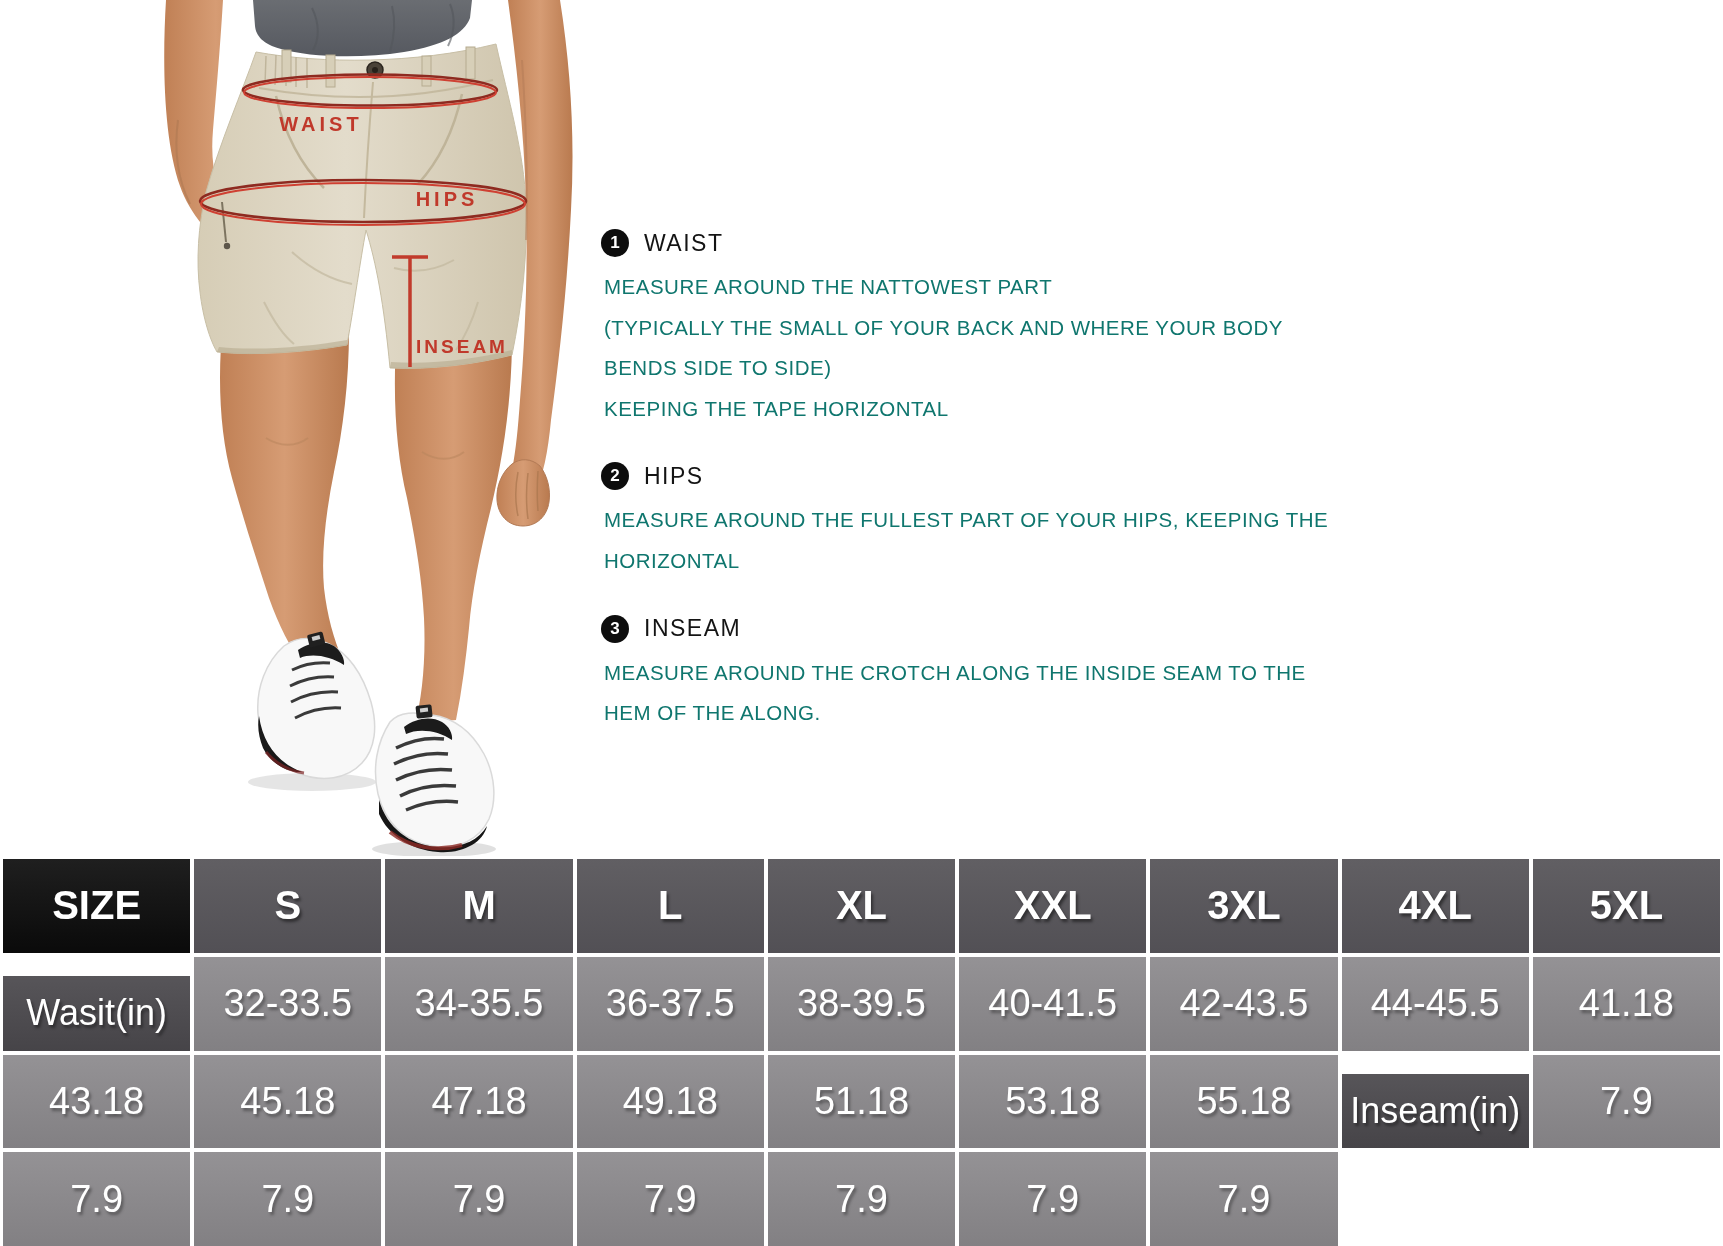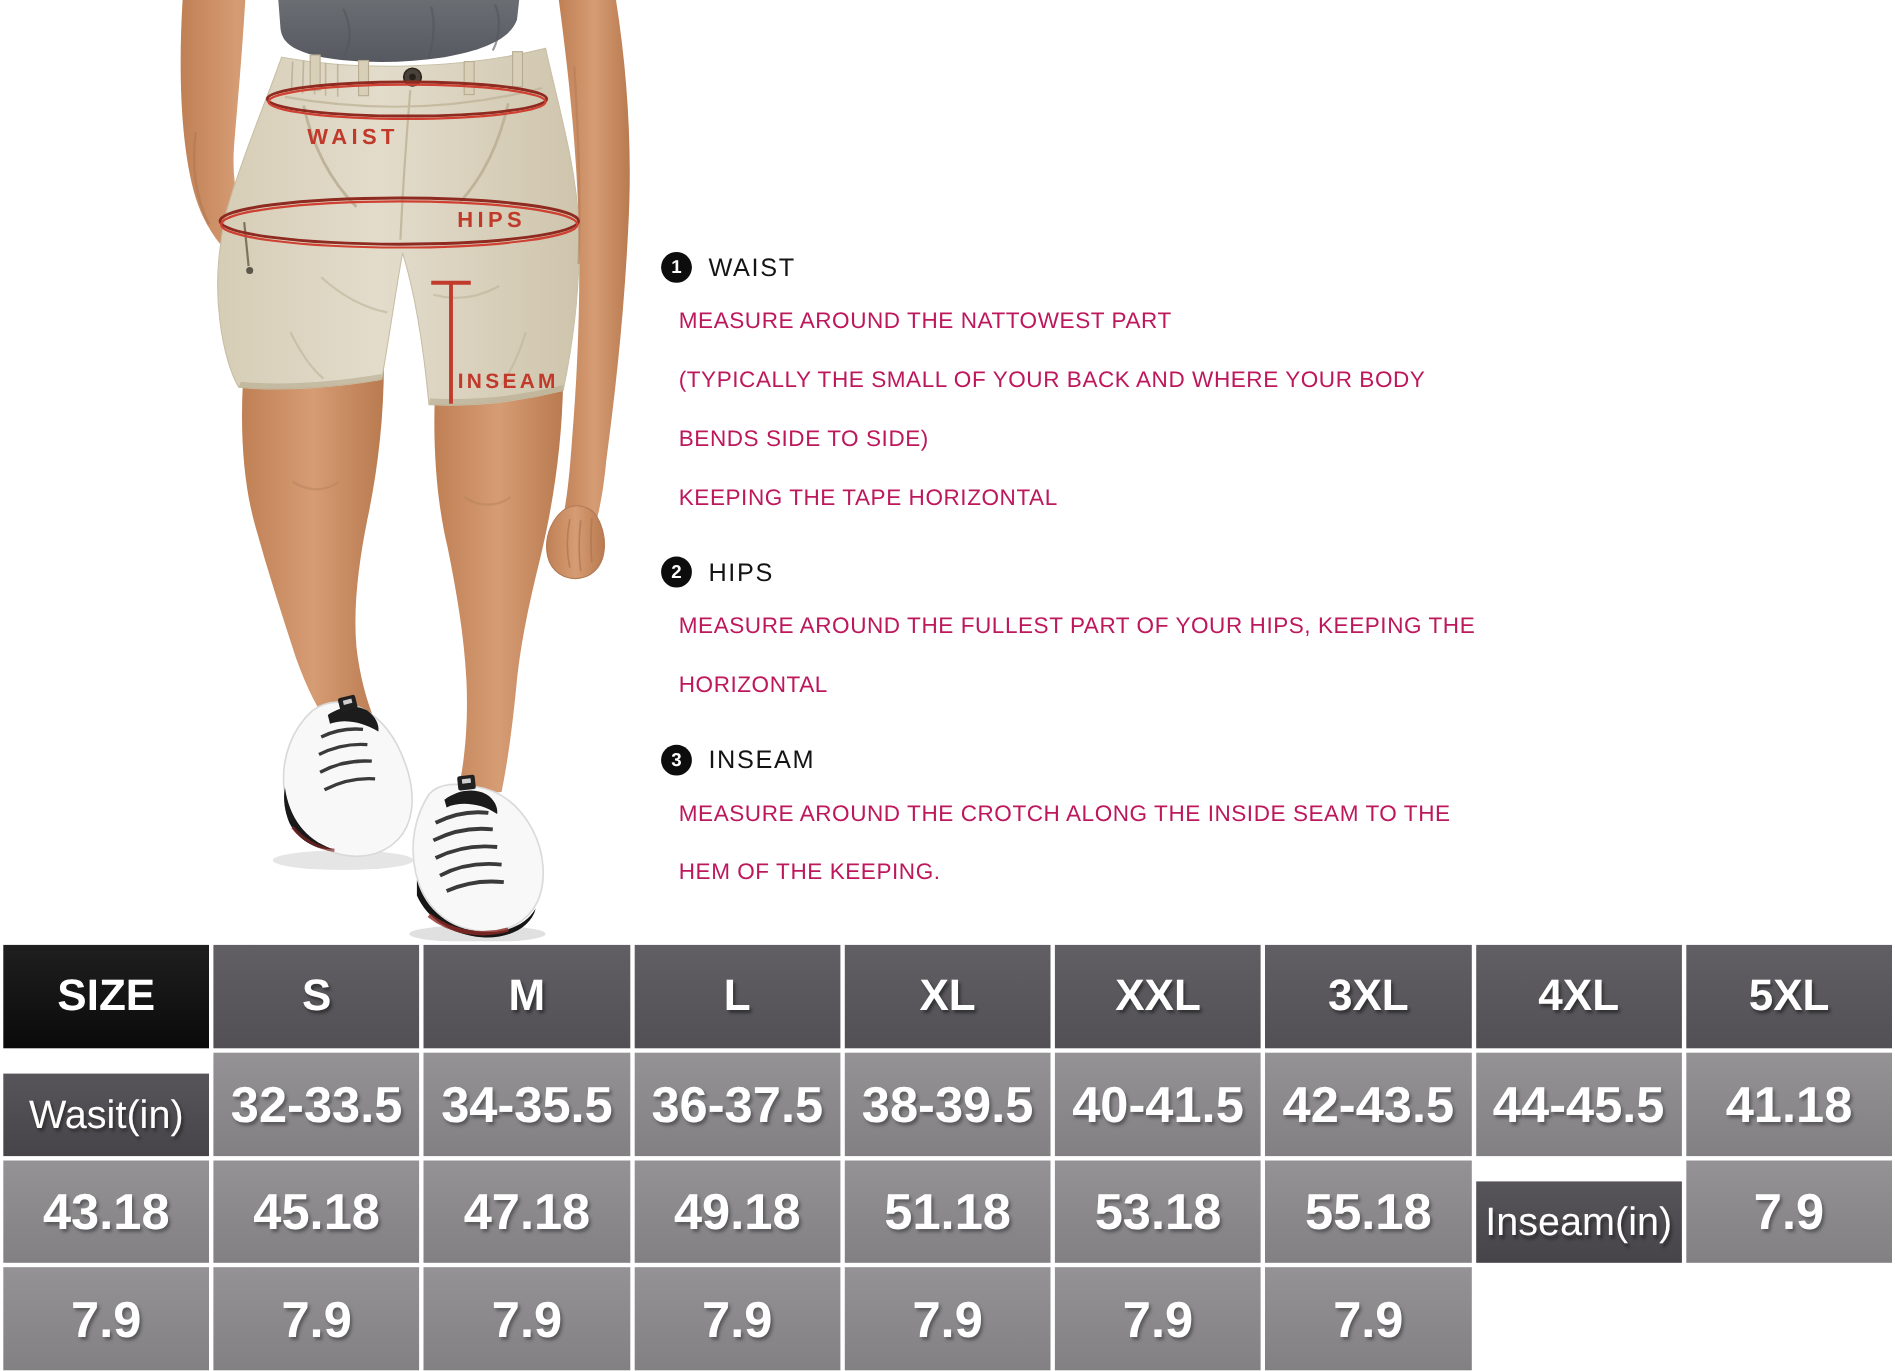--- a/index.html
+++ b/index.html
@@ -12,34 +12,34 @@
   
   .instructions{position:absolute;left:601px;top:229px;width:810px;}
   .sec{margin-bottom:35px;}
   .sec-head{display:flex;align-items:center;gap:15px;margin-bottom:11px;}
   .badge{
     width:28px;height:28px;border-radius:50%;background:#0d0d0d;color:#ffffff;
     font-size:17px;font-weight:bold;display:flex;align-items:center;justify-content:center;
     flex:0 0 28px;
   }
   .sec-title{font-size:23px;letter-spacing:1.5px;color:#141414;}
-  .sec p{margin:16px;font-size:20.5px;line-height:37.6px;letter-spacing:.5px;color:#be185d;}
+  .sec p{margin:3px;font-size:20.5px;line-height:37.6px;letter-spacing:.5px;color:#0f766e;}
   
   .size-table{
     position:absolute;left:0;right:0;top:856px;height:387px;
     padding:3px 3px 0 3px;background:#ffffff;
     display:grid;grid-template-columns:repeat(9,1fr);grid-template-rows:repeat(4,1fr);gap:4px;
   }
   .cell{display:flex;align-items:center;justify-content:center;color:#ffffff;overflow:hidden;}
   .c-size{background:linear-gradient(180deg,#1f1f1f,#0a0a0a);font-size:40px;font-weight:bold;}
   .c-head{background:linear-gradient(180deg,#615f63,#525055);font-size:40px;font-weight:bold;
           text-shadow:2px 3px 3px rgba(0,0,0,.45);}
   .c-label{background:linear-gradient(180deg,#575559,#464448);font-size:36px;
           text-shadow:2px 3px 3px rgba(0,0,0,.4);margin-top:19px;}
-  .c-val{background:linear-gradient(180deg,#949295,#828083);font-size:46px;font-weight:bold;
+  .c-val{background:linear-gradient(180deg,#949295,#828083);font-size:38px;font-weight:normal;
           text-shadow:2px 3px 3px rgba(0,0,0,.35);}
   
   .tape-label{font-family:"Liberation Sans",sans-serif;font-weight:bold;fill:#c0392b;
               font-size:20px;letter-spacing:4px;}
   .tape-label.small{font-size:19px;letter-spacing:3px;}
 </style>
 </head>
 <body>
 
 <div class="model-wrap">
@@ -162,21 +162,21 @@
     <p>MEASURE AROUND THE FULLEST PART OF YOUR HIPS, KEEPING THE</p>
     <p>HORIZONTAL</p>
   </div>
 
   <div class="sec">
     <div class="sec-head">
       <span class="badge">3</span>
       <span class="sec-title">INSEAM</span>
     </div>
     <p>MEASURE AROUND THE CROTCH ALONG THE INSIDE SEAM TO THE</p>
-    <p>HEM OF THE KEEPING.</p>
+    <p>HEM OF THE ALONG.</p>
   </div>
 
 </div>
 
 <div class="size-table">
 
   <div class="cell c-size">SIZE</div>
   <div class="cell c-head">S</div>
   <div class="cell c-head">M</div>
   <div class="cell c-head">L</div>

